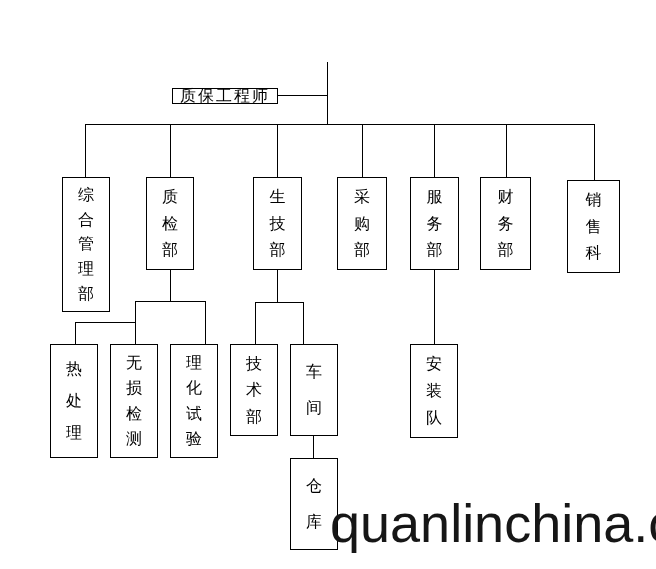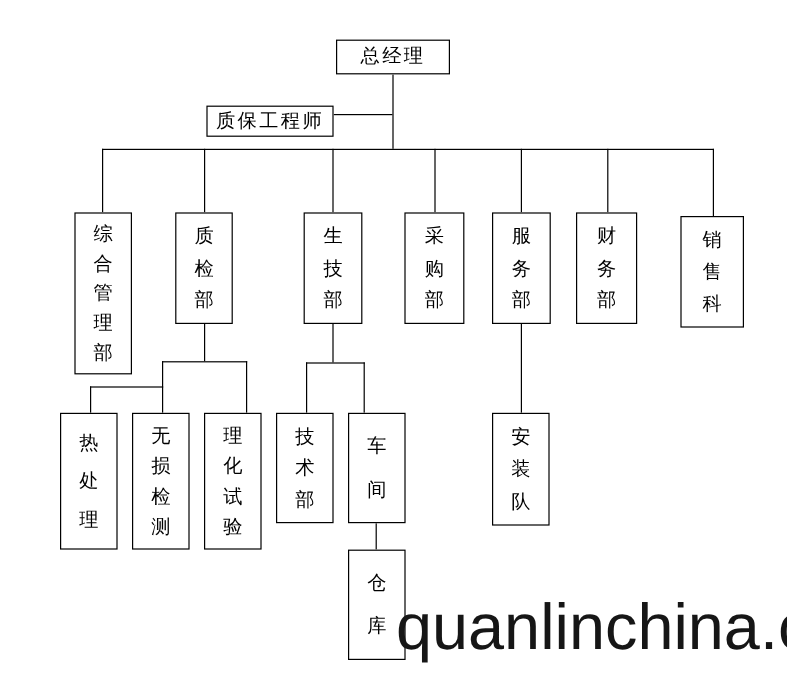--- a/index.html
+++ b/index.html
@@ -78,23 +78,22 @@
 
   <div class="line" style="left:277px; top:270px; width:1px;  height:32px;"></div>
   <div class="line" style="left:255px; top:302px; width:49px; height:1px;"></div>
   <div class="line" style="left:255px; top:302px; width:1px;  height:42px;"></div>
   <div class="line" style="left:303px; top:302px; width:1px;  height:42px;"></div>
 
   <div class="line" style="left:434px; top:270px; width:1px;  height:74px;"></div>
 
   <div class="line" style="left:313px; top:436px; width:1px;  height:22px;"></div>
 
-  <div class="box hbox" style="left:280px; top:33px;  width:95px;  height:29px;">总经理</div>
 
-  <div class="box hbox" style="left:172px; top:88px;  width:106px; height:26px;">质保工程师</div>
+  <div class="box hbox" style="left:172px; top:88px;  width:106px; height:16px;">质保工程师</div>
 
   <div class="box vbox vtext" style="left:62px;  top:177px; width:48px; height:135px;">
       <span>综</span>
       <span>合</span>
       <span>管</span>
       <span>理</span>
       <span>部</span>
     </div>
 
   <div class="box vbox vtext" style="left:146px; top:177px; width:48px; height:93px;">

